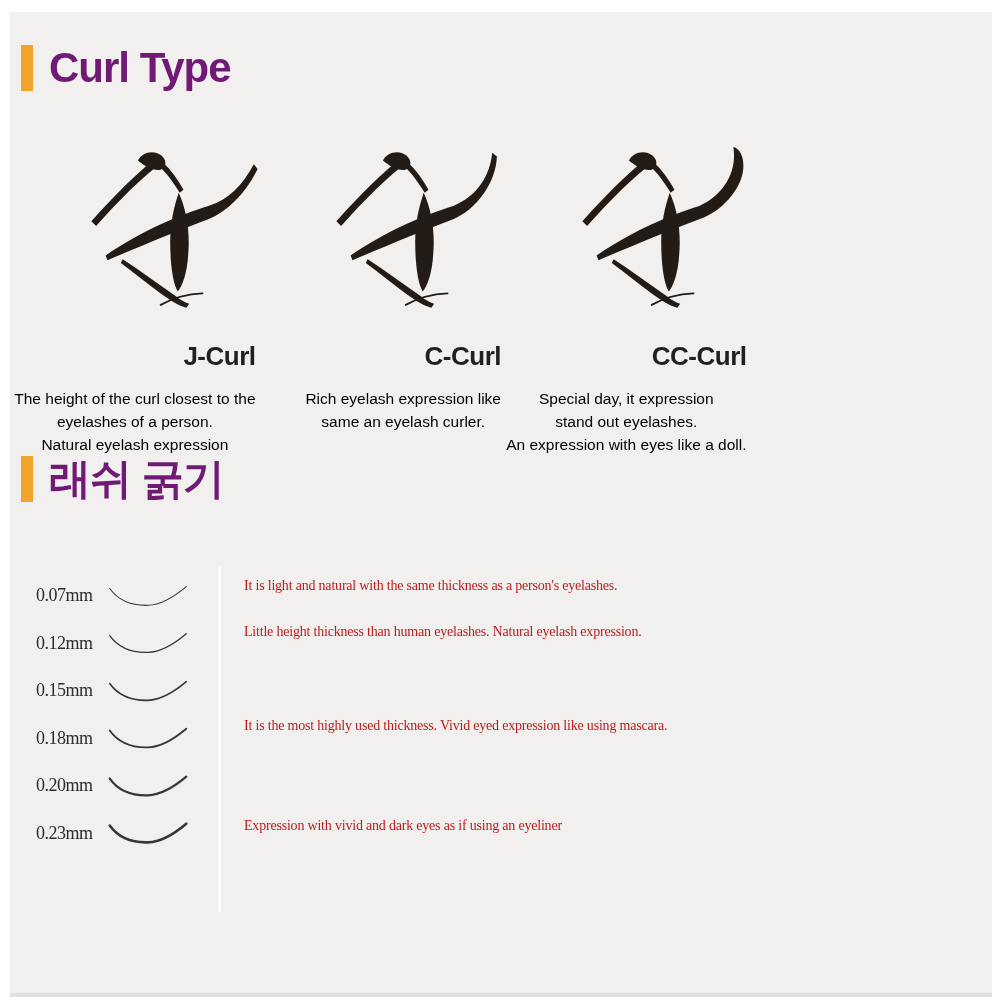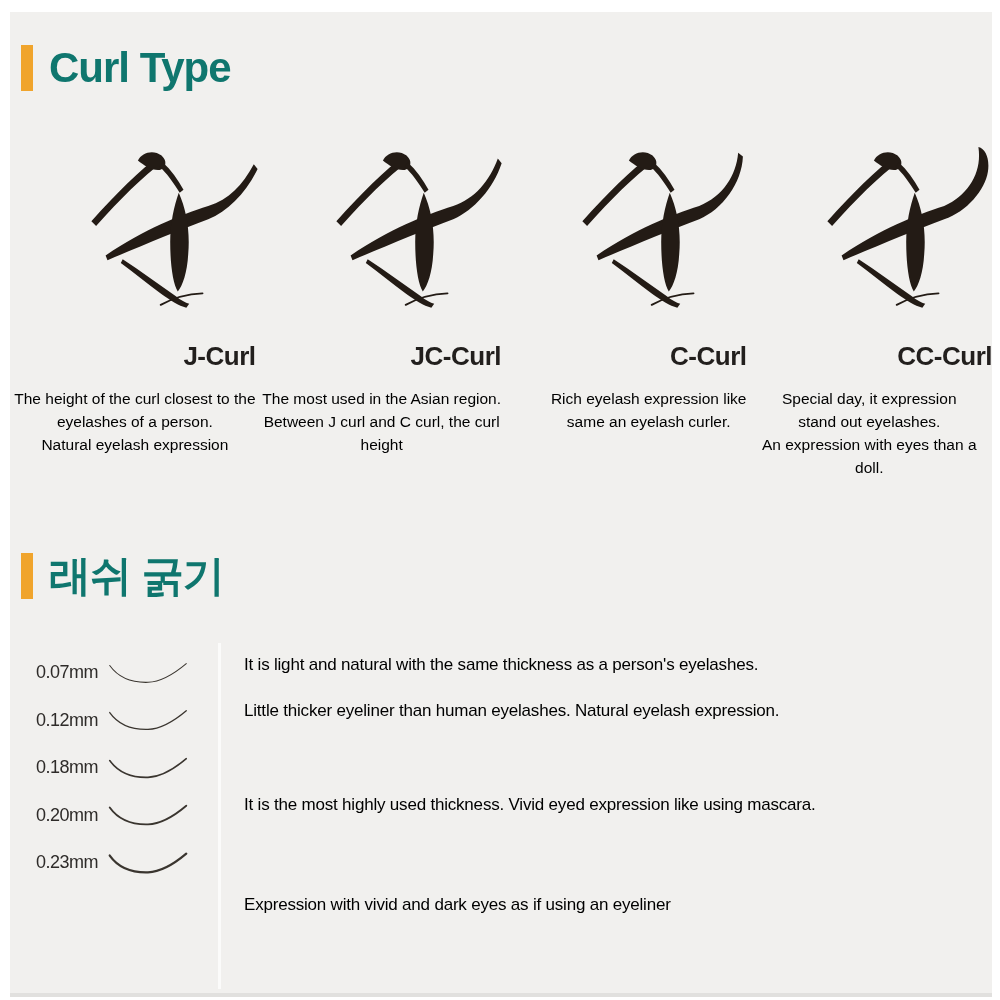--- a/index.html
+++ b/index.html
@@ -2,51 +2,51 @@
 <html><head>
 <meta charset="utf-8">
 <style>
   html,body{margin:0;padding:0;width:1000px;height:1000px;background:#ffffff;overflow:hidden;
     font-family:"Liberation Sans","DejaVu Sans",sans-serif;}
   .canvas{position:absolute;left:10px;top:12px;width:982px;height:981px;background:#f1f0ee;
     border-bottom:4px solid #e1e0de;}
   
   .sec-header{display:flex;align-items:center;gap:16px;margin-left:11px;}
   .sec-header .bar{width:12px;height:46px;background:#f0a42c;}
-  .sec-header .title{font-size:42px;font-weight:bold;color:#0f766e;letter-spacing:-1px;line-height:46px;}
+  .sec-header .title{font-size:42px;font-weight:bold;color:#701a75;letter-spacing:-1px;line-height:46px;}
   #curl-header{padding-top:33px;}
-  #thick-header{margin-top:74px;}
+  #thick-header{}
   
   .curl-grid{display:grid;grid-template-columns:repeat(4,1fr);margin-top:46px;}
   .curl-col{display:flex;flex-direction:column;align-items:flex-end;}
   .eye-wrap{width:190px;height:176px;transform:translateX(13px);}
   .eye-wrap svg{width:100%;height:100%;}
   .eye-ink{fill:#231b15;}
   .eye-ink-line{stroke:#231b15;stroke-width:2;fill:none;stroke-linecap:round;}
   .curl-name{margin-top:28px;font-size:26px;font-weight:bold;color:#221f1d;letter-spacing:-0.5px;}
   .curl-desc{margin-top:15px;font-size:15.5px;line-height:23px;color:#000000;text-align:center;
     white-space:pre-line;}
   
-  .thick-body{position:relative;margin-top:50px;height:334px;}
+  .thick-body{position:relative;margin-top:70px;height:334px;font-family:Liberation Serif, serif;}
   .thick-divider{position:absolute;left:208px;top:-6px;width:3px;height:346px;background:#fbfbfa;}
   .thick-rows{position:absolute;left:0;top:0;width:208px;}
   .thick-row{height:47.5px;display:flex;align-items:center;}
   .thick-label{width:66px;margin-left:26px;font-size:18px;color:#2e2b29;letter-spacing:-0.5px;}
   .curve-wrap{width:84px;height:26px;margin-left:4px;}
   .curve-wrap svg{width:100%;height:100%;}
   .curve-wrap path{fill:none;stroke:#3a352f;stroke-linecap:round;}
   .thick-row:nth-child(1) path{stroke-width:1.1;}
   .thick-row:nth-child(2) path{stroke-width:1.4;}
   .thick-row:nth-child(3) path{stroke-width:1.7;}
   .thick-row:nth-child(4) path{stroke-width:2.0;}
   .thick-row:nth-child(5) path{stroke-width:2.4;}
   .thick-row:nth-child(6) path{stroke-width:2.8;}
   .thick-row:nth-child(7) path{stroke-width:3.2;}
   .notes{position:absolute;left:234px;top:0;width:740px;}
-  .note{position:absolute;font-size:17px;color:#000000;letter-spacing:-0.2px;white-space:nowrap;}
+  .note{position:absolute;font-size:14px;color:#b91c1c;letter-spacing:-0.2px;white-space:nowrap;}
   .note-1{top:6px;}
   .note-2{top:52px;}
   .note-3{top:146px;text-align:right;}
   .note-4{top:246px;text-align:right;}
 </style>
 </head>
 <body>
 
 <div class="canvas">
 
@@ -68,37 +68,20 @@
           <path class="eye-ink" d="M46,126 C64,138 84,152 102,165 C107,169 112,172 116,173 L113,177 C105,175 96,169 86,162 C72,152 58,140 44,130 Z"></path>
           <path class="eye-ink-line" d="M86,174 Q106,163 130,162"></path>
         </svg>
       </div>
       <div class="curl-name">J-Curl</div>
       <div class="curl-desc">The height of the curl closest to the
 eyelashes of a person.
 Natural eyelash expression</div>
     </div>
 
-    <div class="curl-col">
-      <div class="eye-wrap">
-        <svg viewBox="0 0 200 180">
-          <path class="eye-ink" d="M86,16 C64,32 40,56 13,86 L18,91 C44,62 66,40 90,22 Z"></path>
-          <path class="eye-ink" d="M62,22 C66,14 78,10 87,17 C93,22 92,30 85,32 C77,33 68,27 62,22 Z"></path>
-          <path class="eye-ink" d="M88,24 C97,32 104,42 110,53 L106,56 C99,45 92,35 85,29 Z"></path>
-          <path class="eye-ink" d="M28,122 C70,94 105,80 136,70 C159,62 174,44 183,20 L187,25 C178,52 158,74 136,84 C104,96 66,112 30,127 Z"></path>
-          <path class="eye-ink" d="M105,56 C113,74 117,96 115,120 C114,140 109,154 104,160 C99,152 96,132 96,108 C96,88 100,70 105,56 Z"></path>
-          <path class="eye-ink" d="M46,126 C64,138 84,152 102,165 C107,169 112,172 116,173 L113,177 C105,175 96,169 86,162 C72,152 58,140 44,130 Z"></path>
-          <path class="eye-ink-line" d="M86,174 Q106,163 130,162"></path>
-        </svg>
-      </div>
-      <div class="curl-name">JC-Curl</div>
-      <div class="curl-desc">The most used in the Asian region.
-Between J curl and C curl, the curl
-height</div>
-    </div>
 
     <div class="curl-col">
       <div class="eye-wrap">
         <svg viewBox="0 0 200 180">
           <path class="eye-ink" d="M86,16 C64,32 40,56 13,86 L18,91 C44,62 66,40 90,22 Z"></path>
           <path class="eye-ink" d="M62,22 C66,14 78,10 87,17 C93,22 92,30 85,32 C77,33 68,27 62,22 Z"></path>
           <path class="eye-ink" d="M88,24 C97,32 104,42 110,53 L106,56 C99,45 92,35 85,29 Z"></path>
           <path class="eye-ink" d="M28,122 C70,94 105,80 136,70 C161,60 175,38 177,14 L182,18 C181,46 160,74 136,84 C104,96 66,112 30,127 Z"></path>
           <path class="eye-ink" d="M105,56 C113,74 117,96 115,120 C114,140 109,154 104,160 C99,152 96,132 96,108 C96,88 100,70 105,56 Z"></path>
           <path class="eye-ink" d="M46,126 C64,138 84,152 102,165 C107,169 112,172 116,173 L113,177 C105,175 96,169 86,162 C72,152 58,140 44,130 Z"></path>
@@ -118,21 +101,21 @@
           <path class="eye-ink" d="M88,24 C97,32 104,42 110,53 L106,56 C99,45 92,35 85,29 Z"></path>
           <path class="eye-ink" d="M28,122 C70,94 105,80 136,70 C162,58 176,34 172,8 C180,10 184,21 182,34 C179,53 160,76 136,84 C104,96 66,112 30,127 Z"></path>
           <path class="eye-ink" d="M105,56 C113,74 117,96 115,120 C114,140 109,154 104,160 C99,152 96,132 96,108 C96,88 100,70 105,56 Z"></path>
           <path class="eye-ink" d="M46,126 C64,138 84,152 102,165 C107,169 112,172 116,173 L113,177 C105,175 96,169 86,162 C72,152 58,140 44,130 Z"></path>
           <path class="eye-ink-line" d="M86,174 Q106,163 130,162"></path>
         </svg>
       </div>
       <div class="curl-name">CC-Curl</div>
       <div class="curl-desc">Special day, it expression
 stand out eyelashes.
-An expression with eyes than a doll.</div>
+An expression with eyes like a doll.</div>
     </div>
 
   </div>
 
   <div class="sec-header" id="thick-header">
     <div class="bar"></div>
     <div class="title">래쉬 굵기</div>
   </div>
 
   <div class="thick-body">
@@ -141,20 +124,28 @@
       <div class="thick-row">
         <div class="thick-label">0.07mm</div>
         <div class="curve-wrap">
           <svg viewBox="0 0 90 26">
               <path d="M4,5 C14,19 28,23.5 45,23 C60,22.5 73,14 86,3"></path>
             </svg>
         </div>
       </div>
       <div class="thick-row">
         <div class="thick-label">0.12mm</div>
+        <div class="curve-wrap">
+          <svg viewBox="0 0 90 26">
+              <path d="M4,5 C14,19 28,23.5 45,23 C60,22.5 73,14 86,3"></path>
+            </svg>
+        </div>
+      </div>
+      <div class="thick-row">
+        <div class="thick-label">0.15mm</div>
         <div class="curve-wrap">
           <svg viewBox="0 0 90 26">
               <path d="M4,5 C14,19 28,23.5 45,23 C60,22.5 73,14 86,3"></path>
             </svg>
         </div>
       </div>
       <div class="thick-row">
         <div class="thick-label">0.18mm</div>
         <div class="curve-wrap">
           <svg viewBox="0 0 90 26">
@@ -178,19 +169,19 @@
             </svg>
         </div>
       </div>
 
     </div>
 
     <div class="thick-divider"></div>
 
     <div class="notes">
       <div class="note note-1">It is light and natural with the same thickness as a person's eyelashes.</div>
-      <div class="note note-2">Little thicker eyeliner than human eyelashes. Natural eyelash expression.</div>
+      <div class="note note-2">Little height thickness than human eyelashes. Natural eyelash expression.</div>
       <div class="note note-3">It is the most highly used thickness. Vivid eyed expression like using mascara.</div>
       <div class="note note-4">Expression with vivid and dark eyes as if using an eyeliner</div>
     </div>
   </div>
 
 </div>
 
 </body></html>

